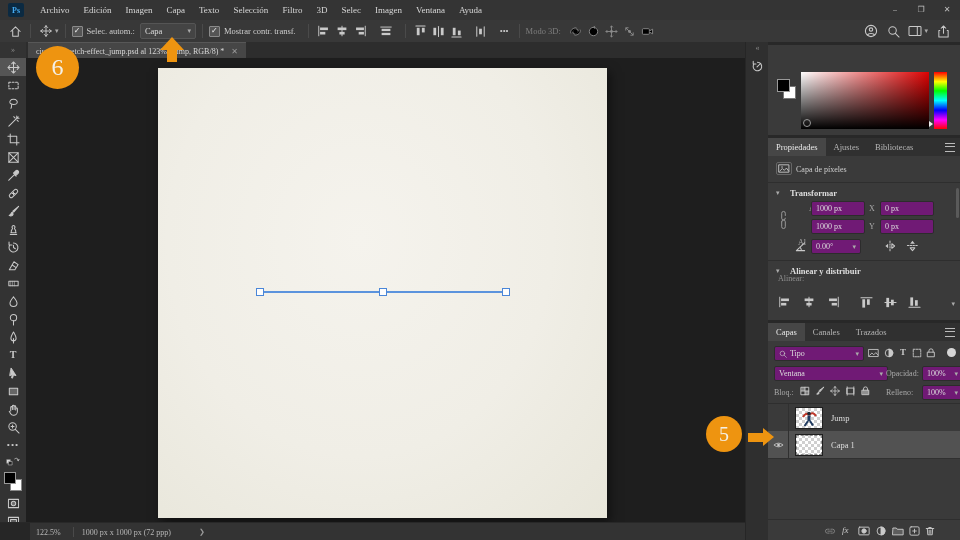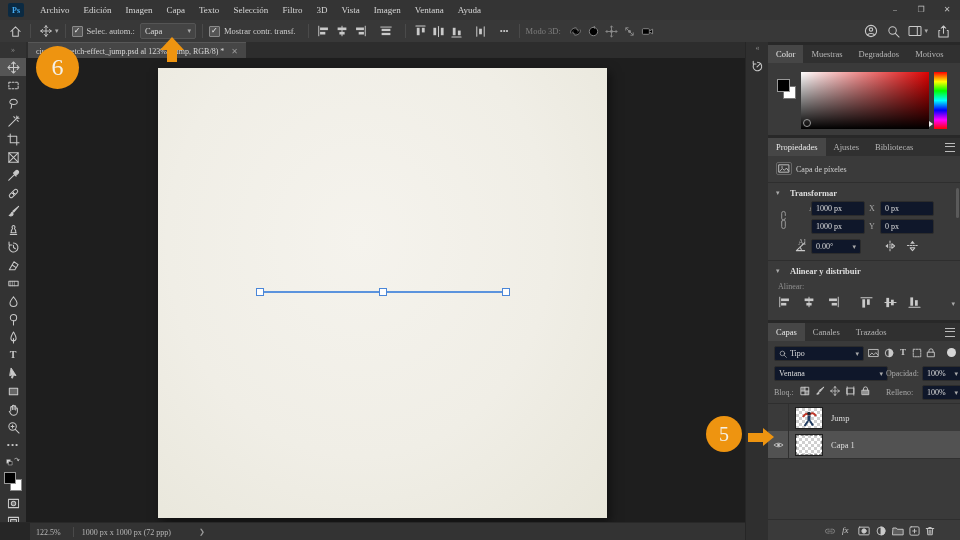--- a/index.html
+++ b/index.html
@@ -44,21 +44,21 @@
   
   #dockstrip{position:absolute;left:745px;top:42px;width:23px;height:498px;background:#2f2f2f;border-left:1px solid #262626}
   #dock{position:absolute;left:768px;top:42px;width:192px;height:498px;background:#282828}
   .panel{position:absolute;left:0;width:192px;background:#3a3a3a}
   .ptabs{display:flex;background:#303030;height:18px;align-items:stretch;color:#b5b5b5;font-size:8.5px}
   .ptab{padding:0 8px;display:flex;align-items:center}
   .ptab.active{background:#464646;color:#e9e9e9}
   .pmenu{margin-left:auto;display:flex;align-items:center;padding-right:5px}
   .burger{width:10px;height:7px;border-top:1.4px solid #bbb;border-bottom:1.4px solid #bbb;position:relative}
   .burger:after{content:"";position:absolute;left:0;top:2.2px;width:10px;height:1.4px;background:#bbb}
-  .fld{position:absolute;background:#0f172a;border:1px solid #2c2c2c;height:13px;font-size:8px;display:flex;align-items:center;padding:0 4px;color:#ddd;border-radius:2px;gap:3px}
+  .fld{position:absolute;background:#701a75;border:1px solid #2c2c2c;height:13px;font-size:8px;display:flex;align-items:center;padding:0 4px;color:#ddd;border-radius:2px;gap:3px}
   .lbl{position:absolute;font-size:8px;color:#a8a8a8}
   .sect{position:absolute;font-size:8.5px;color:#ddd;font-weight:bold}
   .divh{position:absolute;left:0;width:192px;height:1px;background:#2e2e2e}
   
   #cfield{position:absolute;left:33px;top:27px;width:128px;height:57px;background:linear-gradient(to top,#000,rgba(0,0,0,0)),linear-gradient(to right,#fff,rgba(255,255,255,0)),#dd0202;background-blend-mode:normal}
   #cring{position:absolute;left:2px;bottom:2px;width:6px;height:6px;border:1px solid #999;border-radius:50%}
   #hue{position:absolute;left:166px;top:27px;width:13px;height:57px;background:linear-gradient(to bottom,#f00 0%,#ff0 17%,#0f0 33%,#0ff 50%,#00f 67%,#f0f 84%,#f00 100%)}
   #huemark{position:absolute;left:-5px;bottom:2px;width:0;height:0;border-top:3px solid transparent;border-bottom:3px solid transparent;border-left:4px solid #eee}
   #csw{position:absolute;left:8px;top:33px;width:24px;height:24px}
   #cswb{position:absolute;left:7px;top:8px;width:11px;height:11px;background:#fff;border:1px solid #777}
@@ -95,21 +95,21 @@
   <div id="menubar">
     <div class="pslogo">Ps</div>
     <span class="mitem">Archivo</span>
     <span class="mitem">Edición</span>
     <span class="mitem">Imagen</span>
     <span class="mitem">Capa</span>
     <span class="mitem">Texto</span>
     <span class="mitem">Selección</span>
     <span class="mitem">Filtro</span>
     <span class="mitem">3D</span>
-    <span class="mitem">Vista</span>
+    <span class="mitem">Selec</span>
     <span class="mitem">Imagen</span>
     <span class="mitem">Ventana</span>
     <span class="mitem">Ayuda</span>
     <div id="winctl">
       <span class="winbtn">–</span>
       <span class="winbtn">❐</span>
       <span class="winbtn">✕</span>
     </div>
   </div>
 
@@ -417,27 +417,20 @@
       <svg width="13" height="13" viewBox="0 0 14 14">
           <path d="M7 2.4 a4.6 4.6 0 1 1-4 2.2 M2.4 1.4v3h3"></path>
           <path d="M10.5 3.5 L6.5 7.5"></path>
         </svg>
       </div>
   </div>
 
   <div id="dock">
 
     <div class="panel" style="top:3px;height:90px">
-      <div class="ptabs">
-        <span class="ptab active">Color</span>
-        <span class="ptab">Muestras</span>
-        <span class="ptab">Degradados</span>
-        <span class="ptab">Motivos</span>
-
-      </div>
       <div id="csw">
         <span id="cswb"></span>
         <span id="cswf"></span>
       </div>
       <div id="cfield">
         <span id="cring"></span>
       </div>
       <div id="hue">
         <span id="huemark"></span>
       </div>
@@ -504,21 +497,21 @@
         <svg width="13" height="13" viewBox="0 0 14 14">
             <path d="M1.5 7h11" stroke-dasharray="1.6 1.4"></path>
             <path d="M4.5 5 L7 2 L9.5 5 Z" fill="#c9c9c9" stroke="none"></path>
             <path d="M4.5 9.5 L7 12.5 L9.5 9.5 Z"></path>
           </svg>
         </span>
       <span class="scrollthumb" style="top:50px;height:30px"></span>
       <div class="divh" style="top:122px"></div>
       <span class="chev abs" style="left:8px;top:129px">▾</span>
       <span class="sect" style="left:22px;top:128px">Alinear y distribuir</span>
-      <span class="lbl" style="left:10px;top:144px;color:#8f8f8f">Alinear:</span>
+      <span class="lbl" style="left:10px;top:136px;color:#8f8f8f">Alinear:</span>
       <span class="alicon ic" style="left:10px;top:158px">
           <svg width="14" height="12" viewBox="0 0 16 13">
             <path d="M2 1v11"></path>
             <rect x="3.5" y="2.5" width="9" height="3" fill="#c9c9c9" stroke="none"></rect>
             <rect x="3.5" y="7.5" width="6" height="3" fill="#c9c9c9" stroke="none"></rect>
           </svg>
         </span>
       <span class="alicon ic" style="left:34px;top:158px">
           <svg width="14" height="12" viewBox="0 0 16 13">
             <path d="M8 1v11"></path>

